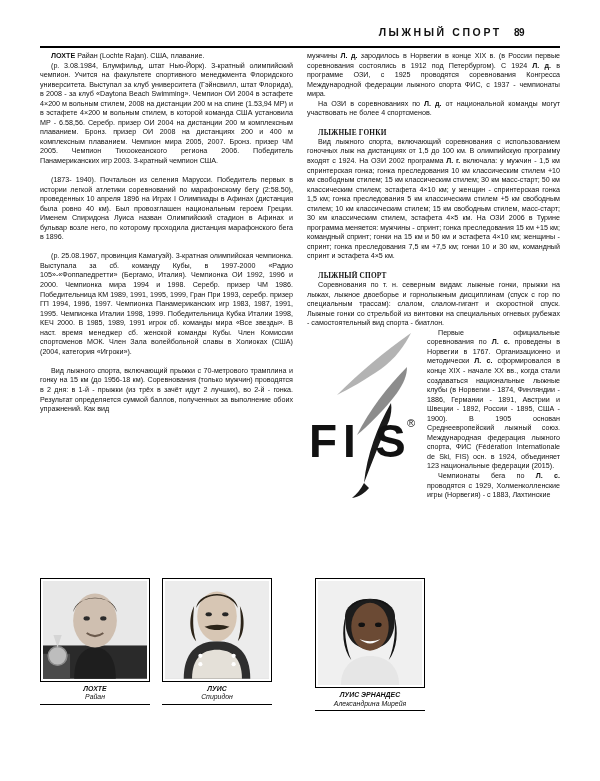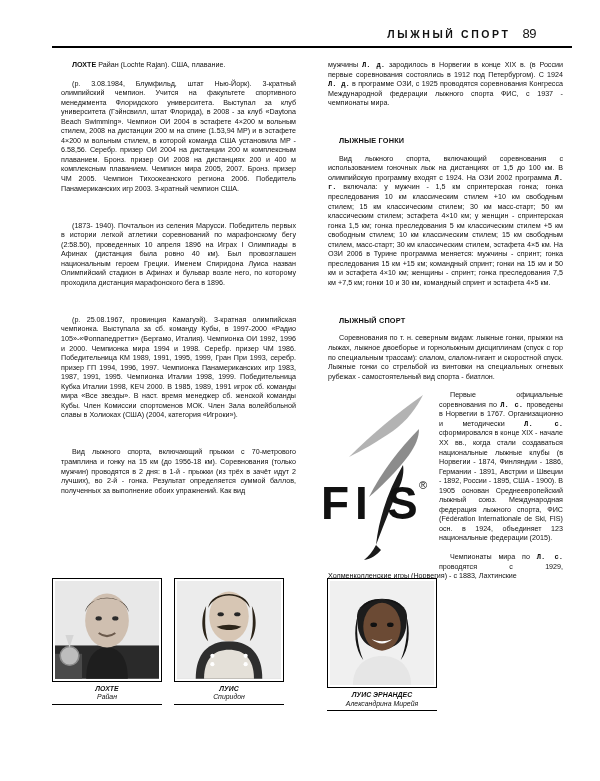--- a/index.html
+++ b/index.html
@@ -10,39 +10,39 @@
   body {
     width: 600px; height: 781px;
     font-family: "Liberation Sans", sans-serif;
     color: #111111;
     position: relative;
     overflow: hidden;
   }
 
   .page {
     position: absolute;
-    left: 12px; top: 0;
+    left: 0; top: 0;
     width: 564px; height: 781px; padding-left: 24px;
   }
 
   
   .runhead {
     position: absolute;
     right: 40px; top: 26px;
     display: flex; align-items: baseline; gap: 12px;
   }
   .runhead-title {
     font-size: 10.5px;
     font-weight: bold;
     letter-spacing: 2.6px;
     white-space: nowrap;
   }
   .runhead-pageno {
-    font-size: 13px;
-    font-weight: normal;
+    font-size: 10px;
+    font-weight: bold;
     letter-spacing: -0.5px;
   }
   .runhead-rule {
     position: absolute;
     left: 40px; top: 46px;
     width: 520px; height: 1.6px;
     background: #000;
   }
 
   
@@ -52,30 +52,31 @@
     width: 253px;
     font-size: 7.15px;
     line-height: 9.55px;
     text-align: justify;
     text-justify: inter-word;
     hyphens: manual;
   }
   .col-left  { left: 40px; }
   .col-right { left: 307px; }
 
-  .col p { margin: 9px; }
+  .col p { margin: 0; }
   .col p.ind { text-indent: 11px; }
   .col p.noind { text-indent: 0; }
   .gap { height: 9.5px; }
 
-  b, .bold { font-weight: bold; font-family: Liberation Mono, monospace; }
+  b, .bold { font-weight: bold; }
   .hdr {
     font-weight: bold;
     font-size: 7.3px;
     letter-spacing: 0.2px;
+    font-family: Liberation Serif, serif;
   }
   .entry-name { font-weight: bold; }
 
   
   .fis-wrap {
     float: left;
     width: 112px;
     height: 168px;
     margin: 2px 8px 2px 0;
     position: relative;
@@ -146,20 +147,21 @@
     <p class="ind">(р. 25.08.1967, провинция Камагуэй). 3-кратная олимпийская чемпионка. Выступала за сб. команду Кубы, в 1997-2000 «Радио 105»-«Фоппапедретти» (Бергамо, Италия). Чемпионка ОИ 1992, 1996 и 2000. Чемпионка мира 1994 и 1998. Серебр. призер ЧМ 1986. Победительница КМ 1989, 1991, 1995, 1999, Гран При 1993, серебр. призер ГП 1994, 1996, 1997. Чемпионка Панамериканских игр 1983, 1987, 1991, 1995. Чемпионка Италии 1998, 1999. Победительница Кубка Италии 1998, КЕЧ 2000. В 1985, 1989, 1991 игрок сб. команды мира «Все звезды». В наст. время менеджер сб. женской команды Кубы. Член Комиссии спортсменов МОК. Член Зала волейбольной славы в Холиоках (США) (2004, категория «Игроки»).</p>
 
     <div class="gap"></div>
 
     <p class="ind">Вид лыжного спорта, включающий прыжки с 70-метрового трамплина и гонку на 15 км (до 1956-18 км). Соревнования (только мужчин) проводятся в 2 дня: в 1-й - прыжки (из трёх в зачёт идут 2 лучших), во 2-й - гонка. Результат определяется суммой баллов, полученных за выполнение обоих упражнений. Как вид</p>
   </div>
 
   <div class="col col-right">
 
     <p class="noind"><span>мужчины </span><b>Л. д.</b><span> зародилось в Норвегии в конце XIX в. (в России первые соревнования состоялись в 1912 под Петербургом). С 1924 </span><b>Л. д.</b><span> в программе ОЗИ, с 1925 проводятся соревнования Конгресса Международной федерации лыжного спорта ФИС, с 1937 - чемпионаты мира.</span></p>
+    <p class="ind"><span>На ОЗИ в соревнованиях по </span><b>Л. д.</b><span> от национальной команды могут участвовать не более 4 спортсменов.</span></p>
 
     <div class="gap"></div>
 
     <p class="ind hdr">ЛЫЖНЫЕ ГОНКИ</p>
     <p class="ind"><span>Вид лыжного спорта, включающий соревнования с использованием гоночных лыж на дистанциях от 1,5 до 100 км. В олимпийскую программу входят с 1924. На ОЗИ 2002 программа </span><b>Л. г.</b><span> включала: у мужчин - 1,5 км спринтерская гонка; гонка преследования 10 км классическим стилем +10 км свободным стилем; 15 км классическим стилем; 30 км масс-старт; 50 км классическим стилем; эстафета 4×10 км; у женщин - спринтерская гонка 1,5 км; гонка преследования 5 км классическим стилем +5 км свободным стилем; 10 км классическим стилем; 15 км свободным стилем, масс-старт; 30 км классическим стилем, эстафета 4×5 км. На ОЗИ 2006 в Турине программа меняется: мужчины - спринт; гонка преследования 15 км +15 км; командный спринт; гонки на 15 км и 50 км и эстафета 4×10 км; женщины - спринт; гонка преследования 7,5 км +7,5 км; гонки 10 и 30 км, командный спринт и эстафета 4×5 км.</span></p>
 
     <div class="gap"></div>
 
     <p class="ind hdr">ЛЫЖНЫЙ СПОРТ</p>
     <p class="ind">Соревнования по т. н. северным видам: лыжные гонки, прыжки на лыжах, лыжное двоеборье и горнолыжным дисциплинам (спуск с гор по специальным трассам): слалом, слалом-гигант и скоростной спуск. Лыжные гонки со стрельбой из винтовки на специальных огневых рубежах - самостоятельный вид спорта - биатлон.</p>
@@ -175,21 +177,21 @@
         <text x="2" y="126" font-family="'Liberation Sans', sans-serif" font-size="46" font-weight="bold" fill="#111">F</text>
         <text x="36" y="126" font-family="'Liberation Sans', sans-serif" font-size="46" font-weight="bold" fill="#111">I</text>
         <text x="68" y="126" font-family="'Liberation Sans', sans-serif" font-size="46" font-weight="bold" fill="#111">S</text>
         <text x="100" y="96" font-family="'Liberation Sans', sans-serif" font-size="11" fill="#111">®</text>
       </svg>
     </div>
 
     <p class="ind"><span>Первые официальные соревнования по </span><b>Л. с.</b><span> проведены в Норвегии в 1767. Организационно и методически </span><b>Л. с.</b><span> сформировался в конце XIX - начале XX вв., когда стали создаваться национальные лыжные клубы (в Норвегии - 1874, Финляндии - 1886, Германии - 1891, Австрии и Швеции - 1892, России - 1895, США - 1900). В 1905 основан Среднеевропейский лыжный союз. Международная федерация лыжного спорта, ФИС (Fédération Internationale de Ski, FIS) осн. в 1924, объединяет 123 национальные федерации (2015).</span></p>
 
 
-    <p class="ind"><span>Чемпионаты мира по </span><b>Л. с.</b><span> проводятся с 1929, Холменколленские игры (Норвегия) - с 1883, Лахтинские</span></p>
+    <p class="ind"><span>Чемпионаты бега по </span><b>Л. с.</b><span> проводятся с 1929, Холменколленские игры (Норвегия) - с 1883, Лахтинские</span></p>
   </div>
 
   <div class="photo-row">
 
     <div class="photo-card">
       <div class="photo-frame">
         <svg class="photo-img" viewBox="0 0 100 94" preserveAspectRatio="none">
           <rect width="100" height="94" fill="#e8e8e8"></rect>
           <rect x="0" y="62" width="100" height="32" fill="#2a2a2a"></rect>
           <rect x="0" y="70" width="26" height="24" fill="#4a4a4a"></rect>

